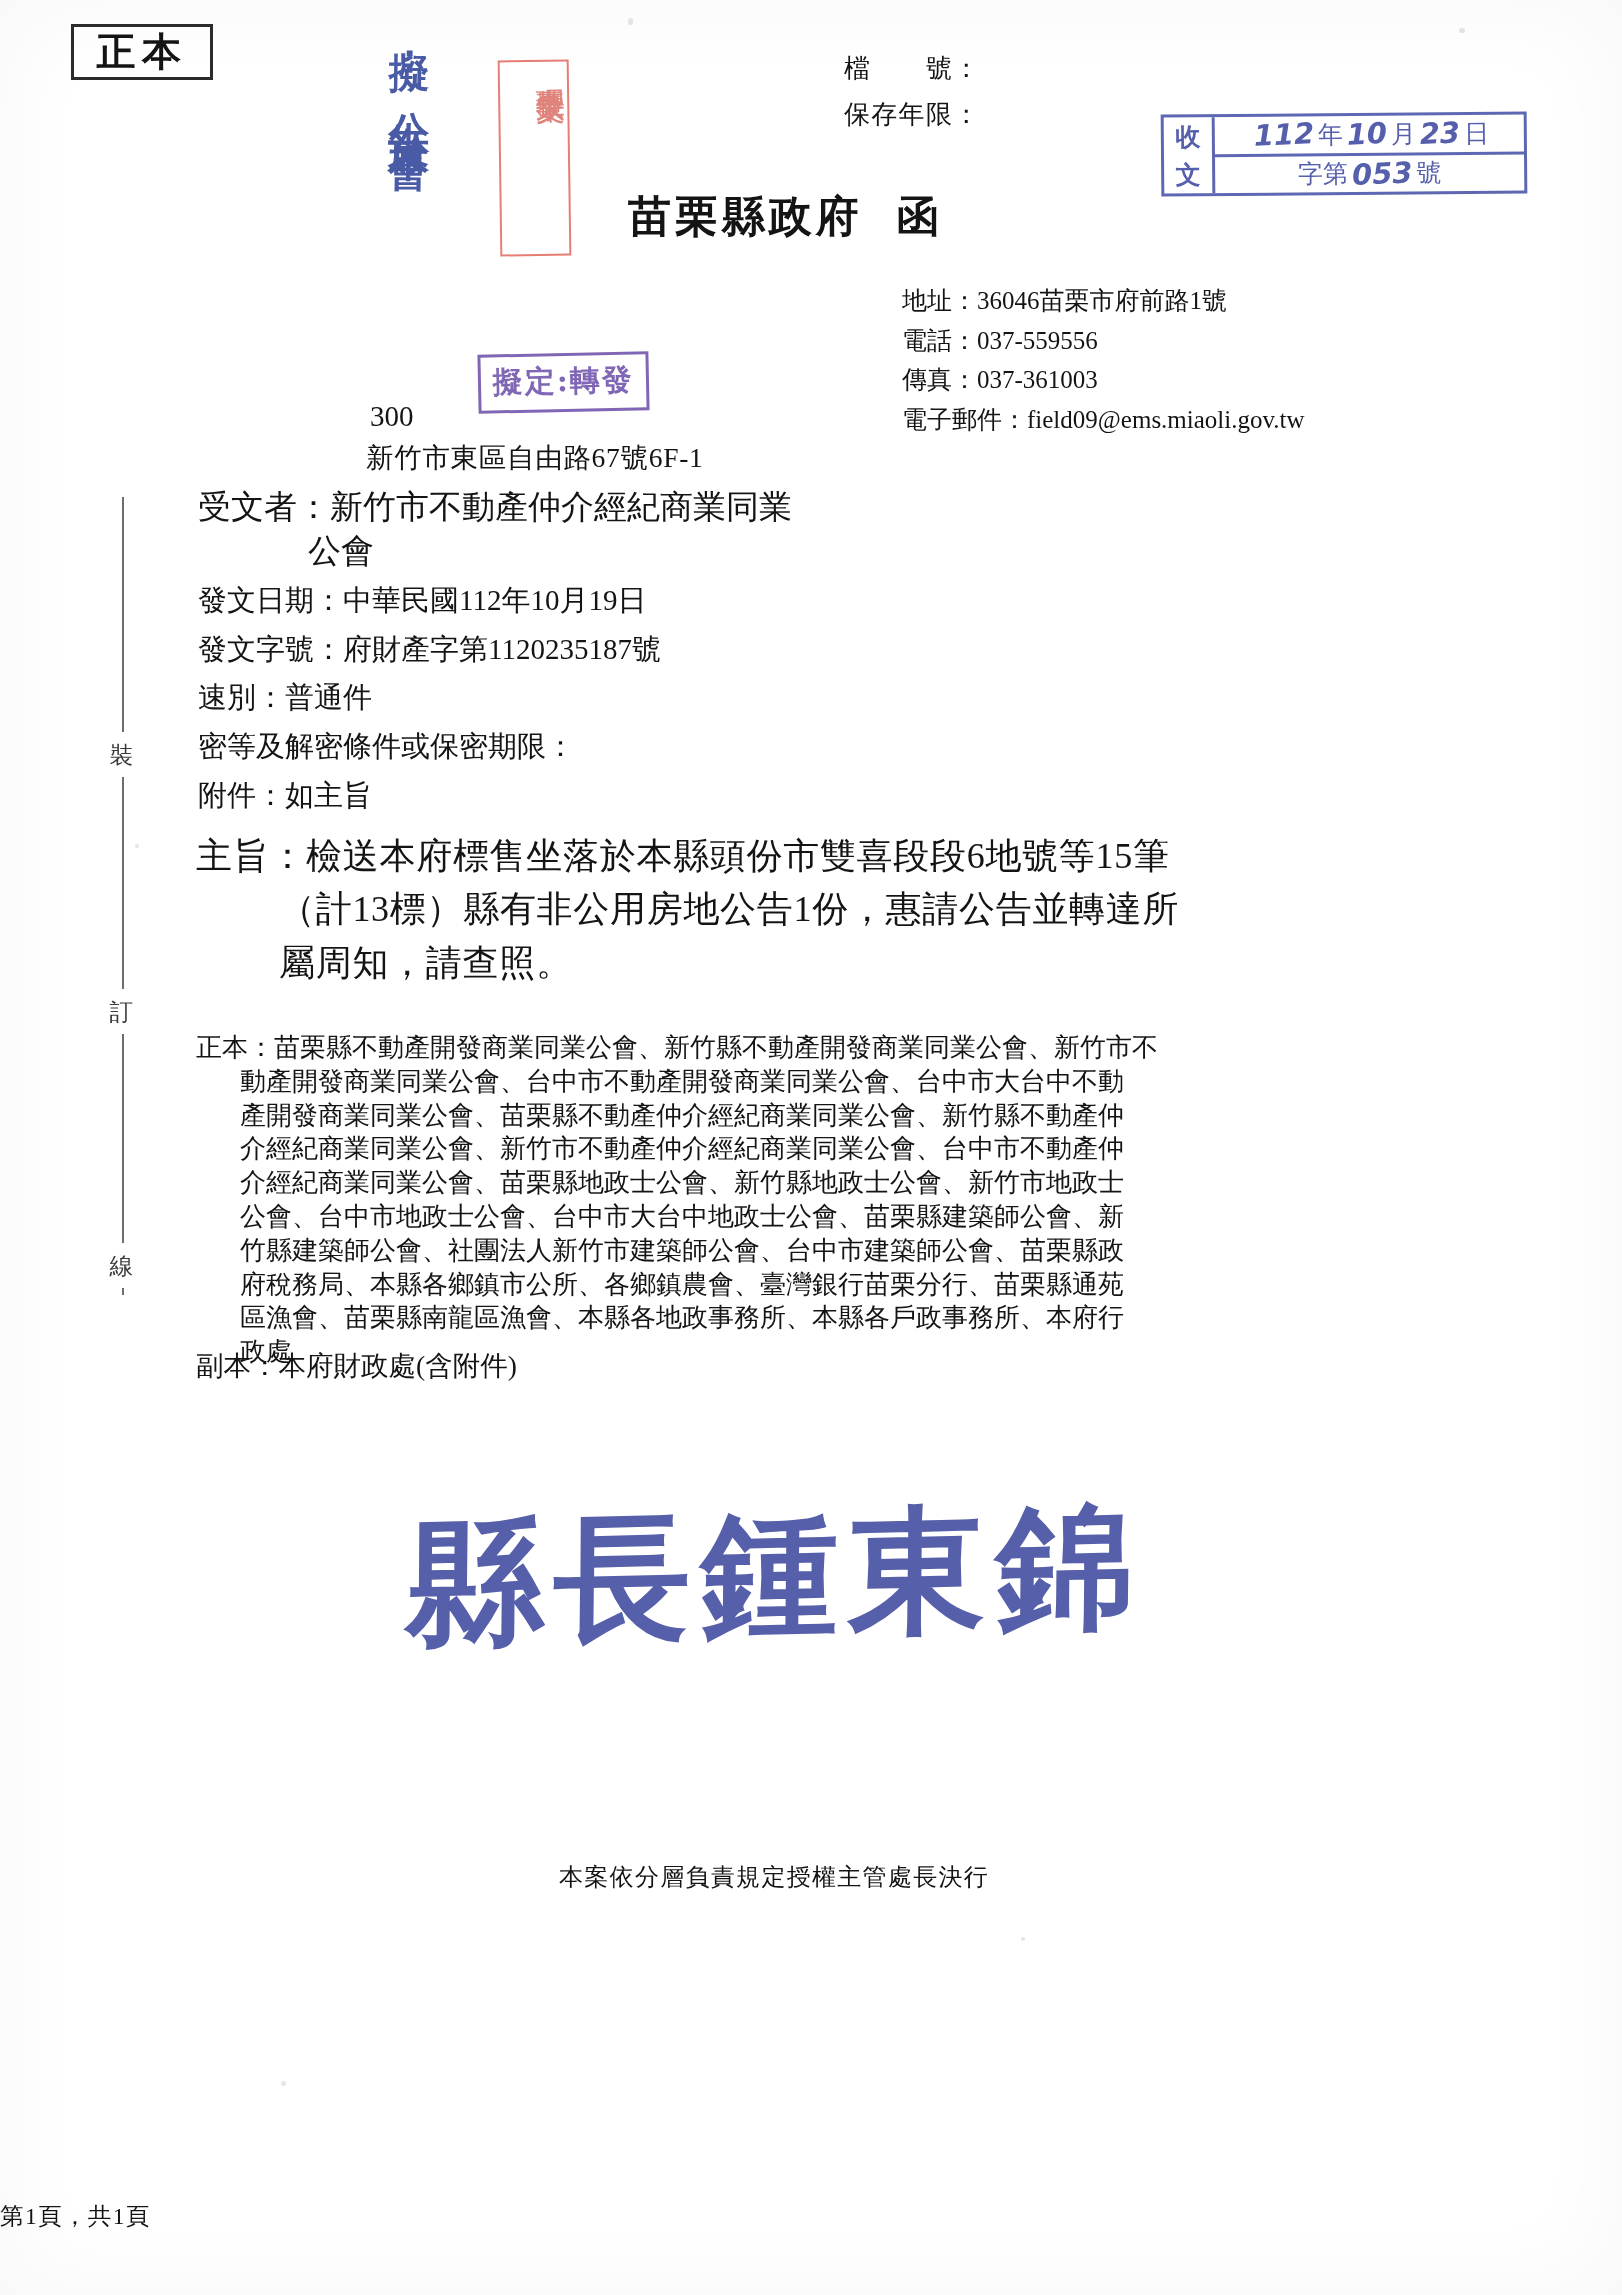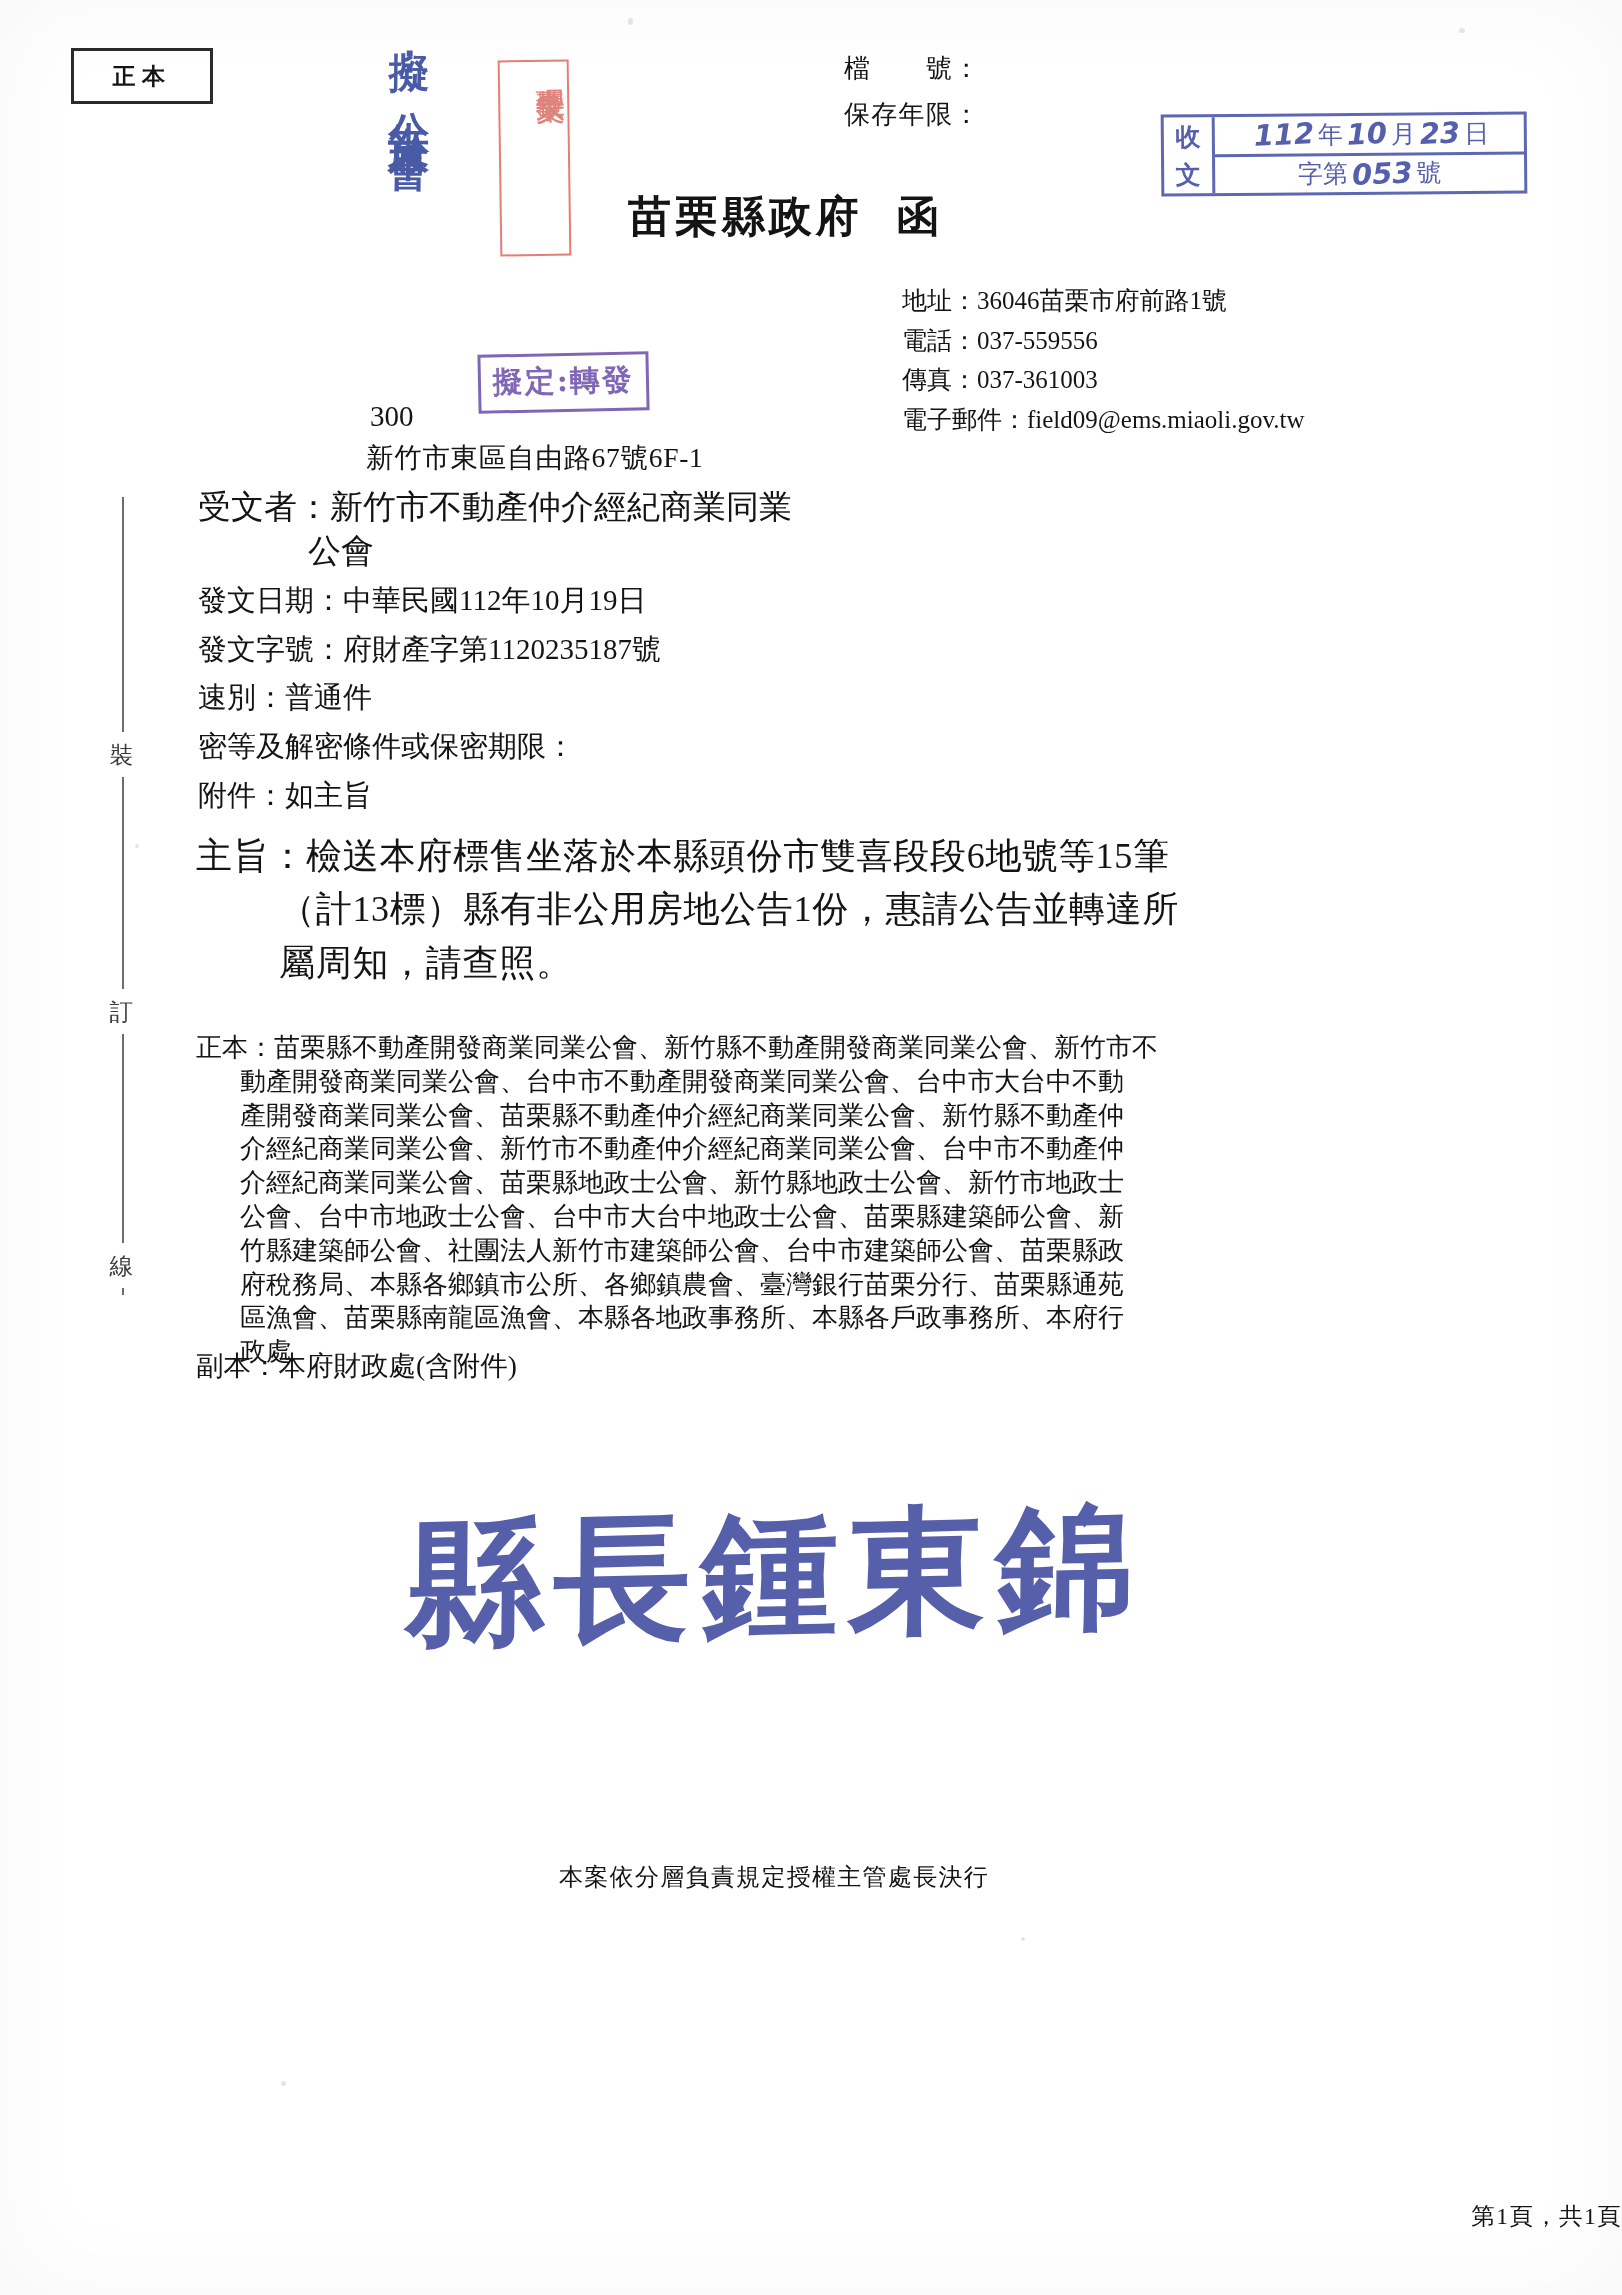--- a/index.html
+++ b/index.html
@@ -18,25 +18,25 @@
     color: #141414;
     
     box-shadow: inset 0 0 105px rgba(0,0,0,0.035);
   }
 
   
   .abs { position: absolute; }
 
   
   .zhengben-box {
-    left: 71px; top: 48px;
+    left: 71px; top: 24px;
     width: 136px; height: 50px;
     border: 3.9px solid #2b2b2b;
     display: flex; align-items: center; justify-content: center;
-    font-size: 23px; letter-spacing: 6.5px;
+    font-size: 39px; letter-spacing: 6.5px;
     font-weight: 600;
   }
 
   
   .hand-vertical {
     left: 383px; top: 19.6px;
     writing-mode: vertical-rl;
     text-orientation: upright;
     font-size: 41px;
     letter-spacing: 9.2px;
@@ -224,21 +224,21 @@
     left: 559px; top: 1861px;
     font-size: 24px;
     letter-spacing: 1.3px;
     white-space: nowrap;
   }
 
   
   .footer-page {
     left: 0; top: 2200px;
     width: 1622px;
-    text-align: right;
+    text-align: left;
     font-size: 23.6px;
     letter-spacing: 1.3px;
   }
 
   
   .bind-line {
     left: 122px; top: 497px;
     width: 2px; height: 798px;
     background: #6d6d6d;
   }

